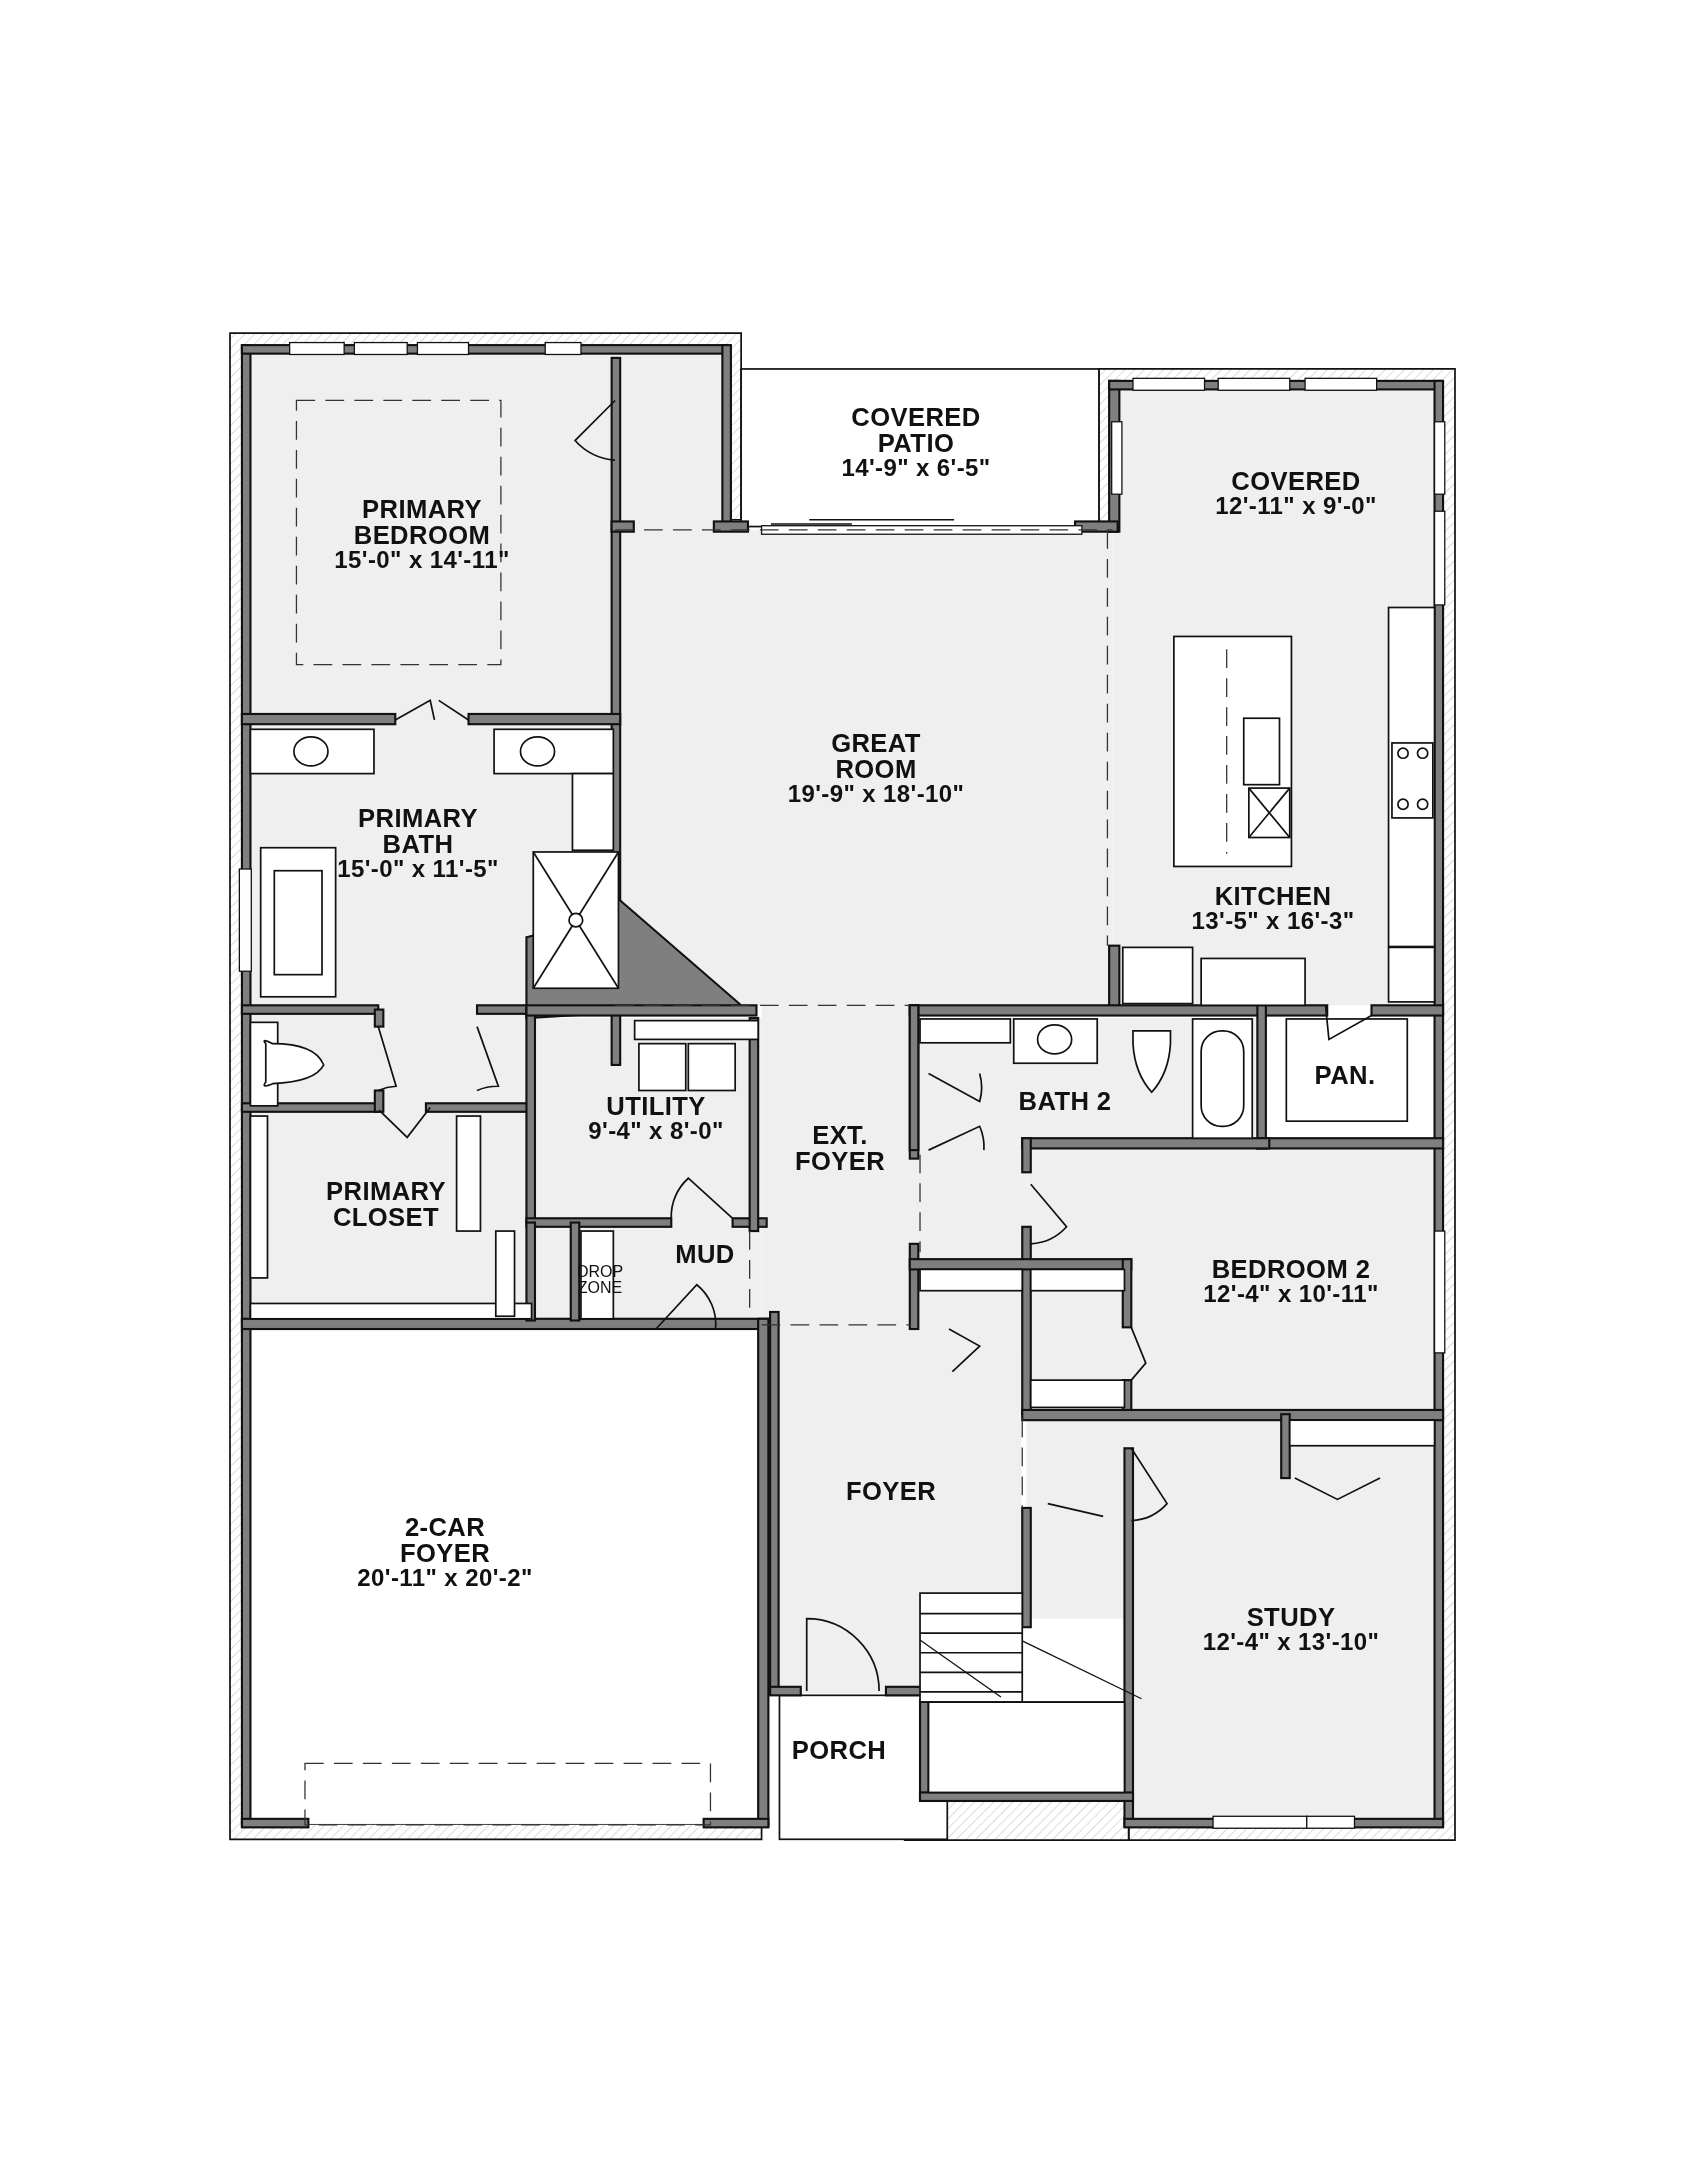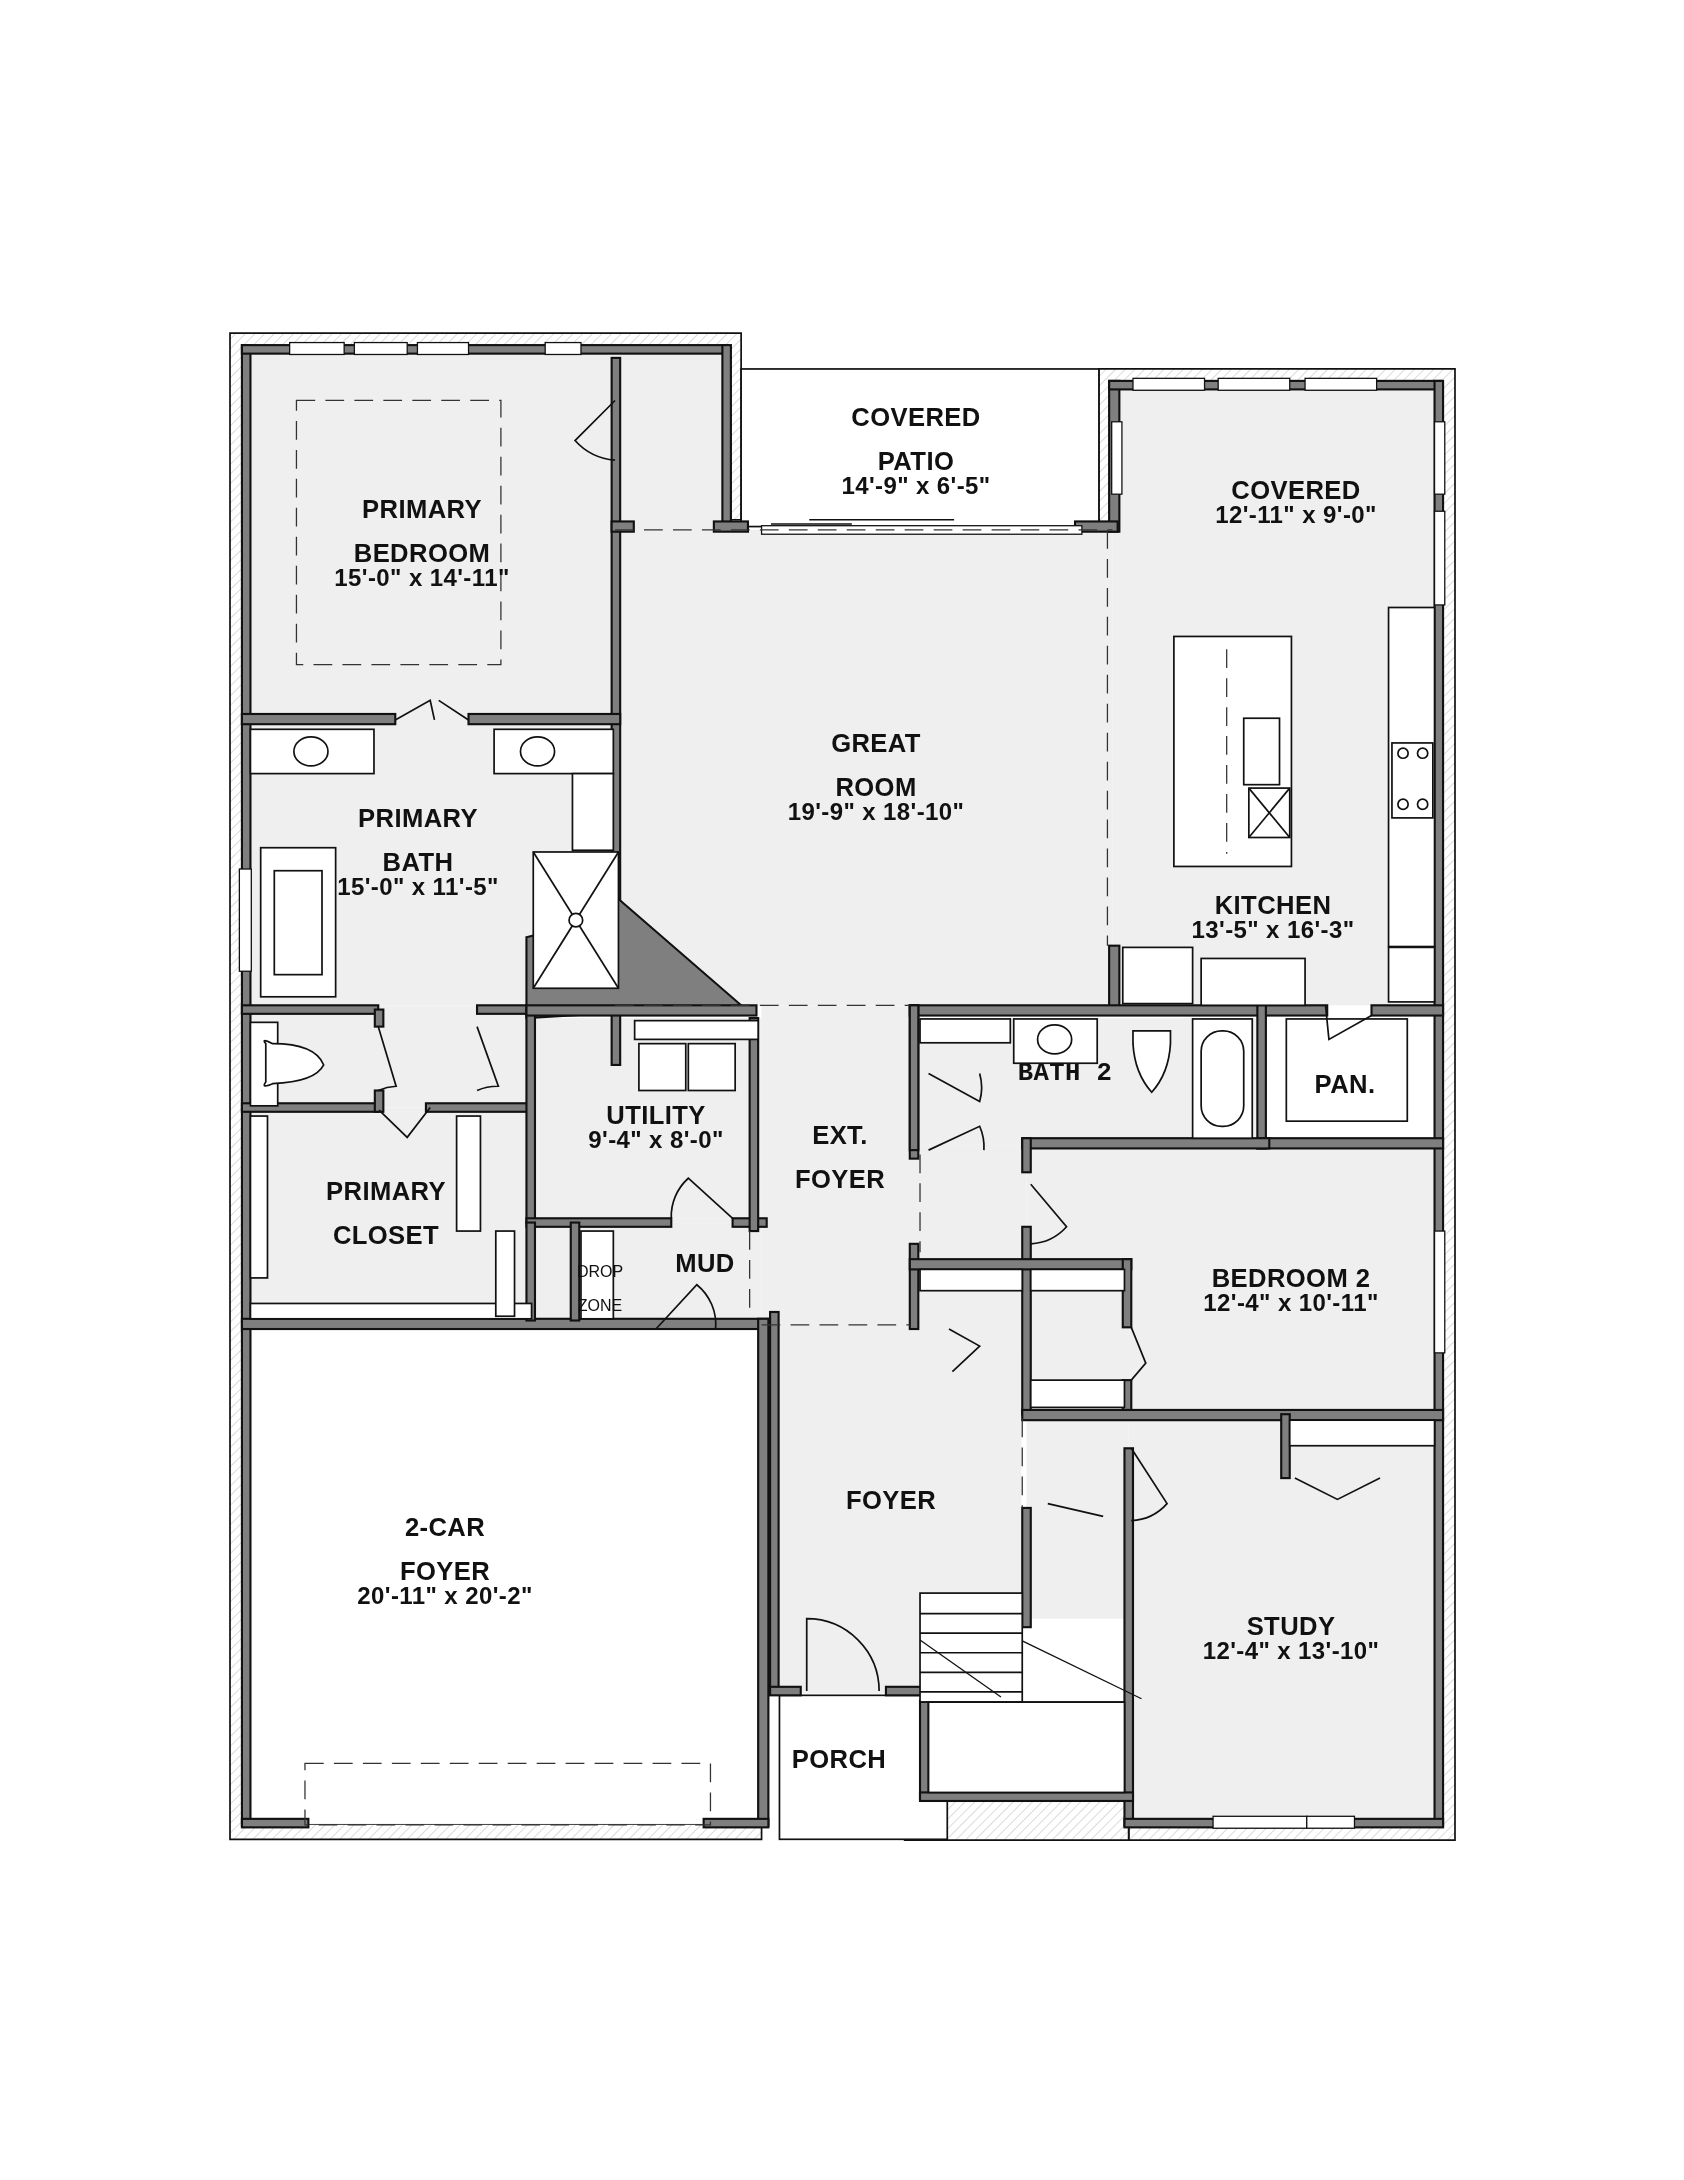--- a/index.html
+++ b/index.html
@@ -1,19 +1,19 @@
 <!DOCTYPE html>
 <html style="font-size:13.6px"><head>
 <meta charset="utf-8">
 <style>
   html, body { margin:0; padding:0; background:#ffffff; }
   body { width:1685px; height:2181px; position:relative; overflow:hidden; font-family:"Liberation Sans", "DejaVu Sans", sans-serif; }
   #plan { position:absolute; left:0; top:0; }
   .lbl { position:absolute; text-align:center; color:#111; font-weight:bold; line-height:1.02; white-space:nowrap; transform:translate(-50%,-50%); letter-spacing:0.4px; }
-  .lbl .n { display:block; font-size:25.6px;margin-top:18px; }
+  .lbl .n { display:block; font-size:25.6px; }
   .lbl .d { display:block; font-size:24px; font-weight:bold; }
   .lbl.small .n { font-size:16px; font-weight:normal; letter-spacing:0; }
 </style>
 </head>
 <body>
 
 <svg id="plan" width="1685" height="2181" viewBox="0 0 1978 2560" xmlns="http://www.w3.org/2000/svg">
   <defs>
     <pattern id="hatch" patternUnits="userSpaceOnUse" width="8" height="8" patternTransform="rotate(45)">
       <line x1="0" y1="0" x2="0" y2="8" stroke="#aaaaaa" stroke-width="1"></line>
@@ -298,21 +298,21 @@
   <span class="d">13'-5" x 16'-3"</span>
 </div>
 <div class="lbl" style="left:656px; top:1118px;">
   <span class="n">UTILITY</span>
   <span class="d">9'-4" x 8'-0"</span>
 </div>
 <div class="lbl" style="left:840px; top:1148px;">
   <span class="n">EXT.</span>
   <span class="n">FOYER</span>
 </div>
-<div class="lbl" style="left:1065px; top:1065px;font-family:Liberation Mono, monospace;">
+<div class="lbl" style="left:1065px; top:1101px;">
   <span class="n">BATH 2</span>
 </div>
 <div class="lbl" style="left:1345px; top:1075px;">
   <span class="n">PAN.</span>
 </div>
 <div class="lbl" style="left:386px; top:1204px;">
   <span class="n">PRIMARY</span>
   <span class="n">CLOSET</span>
 </div>
 <div class="lbl" style="left:705px; top:1254px;">

